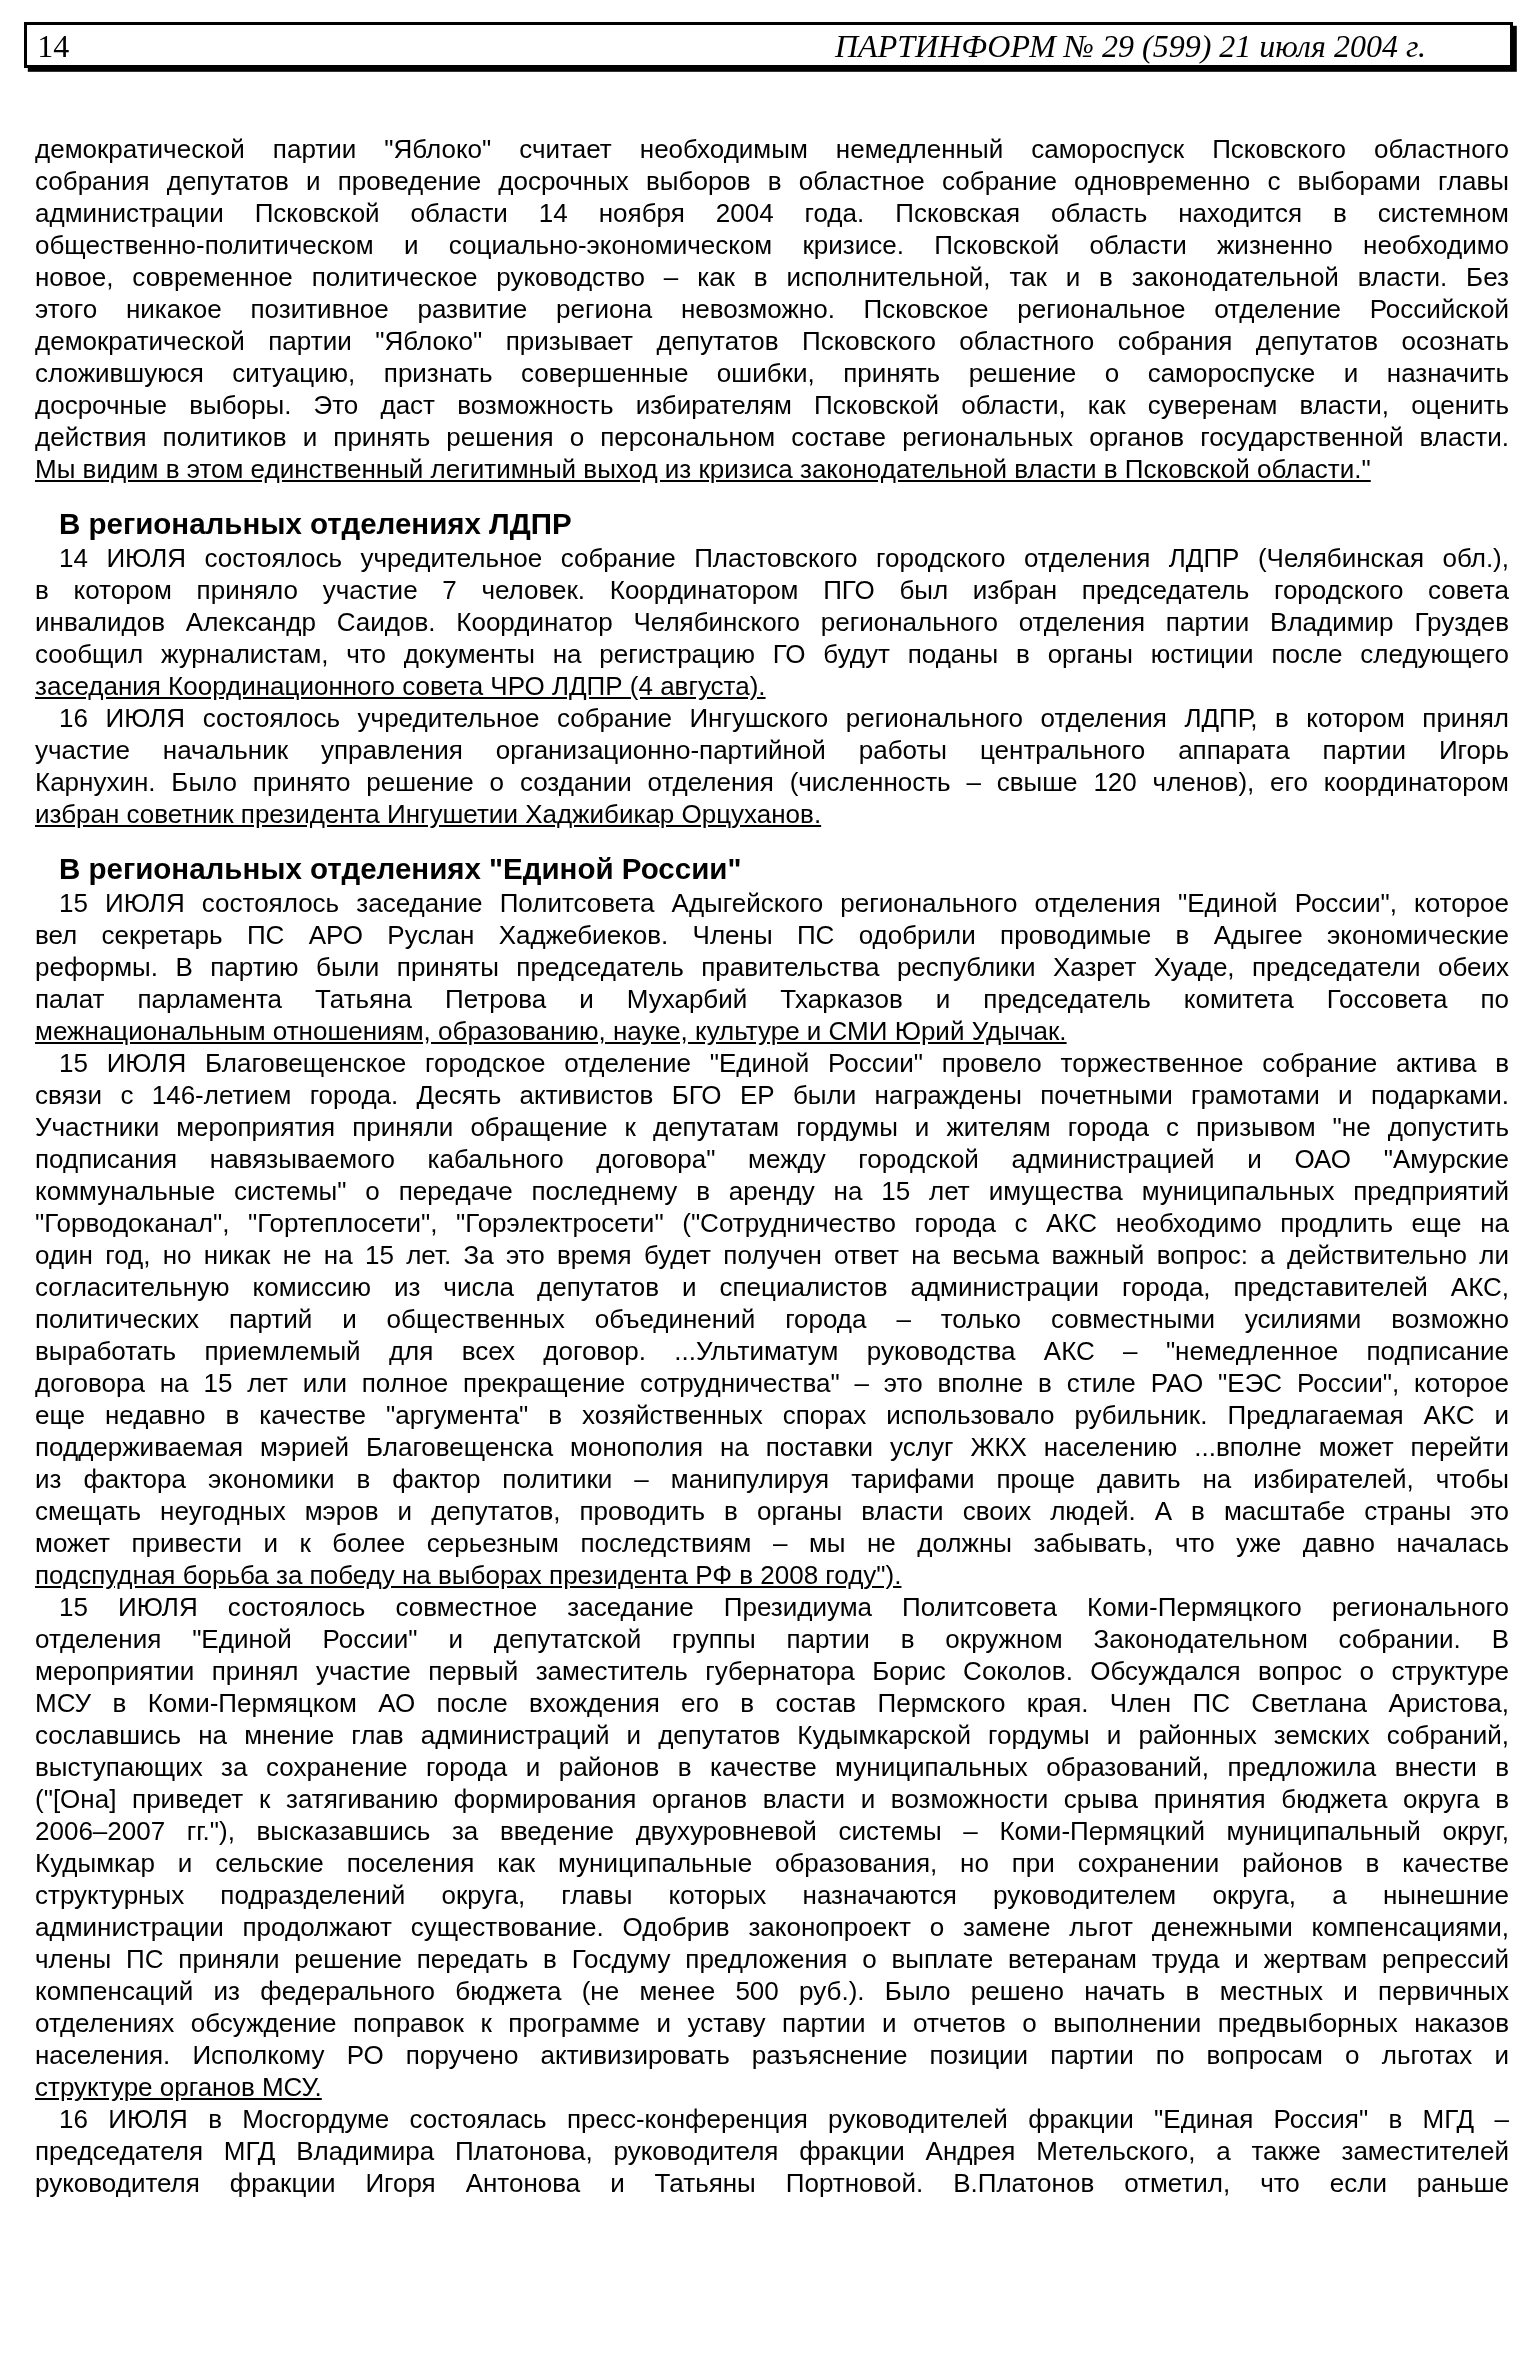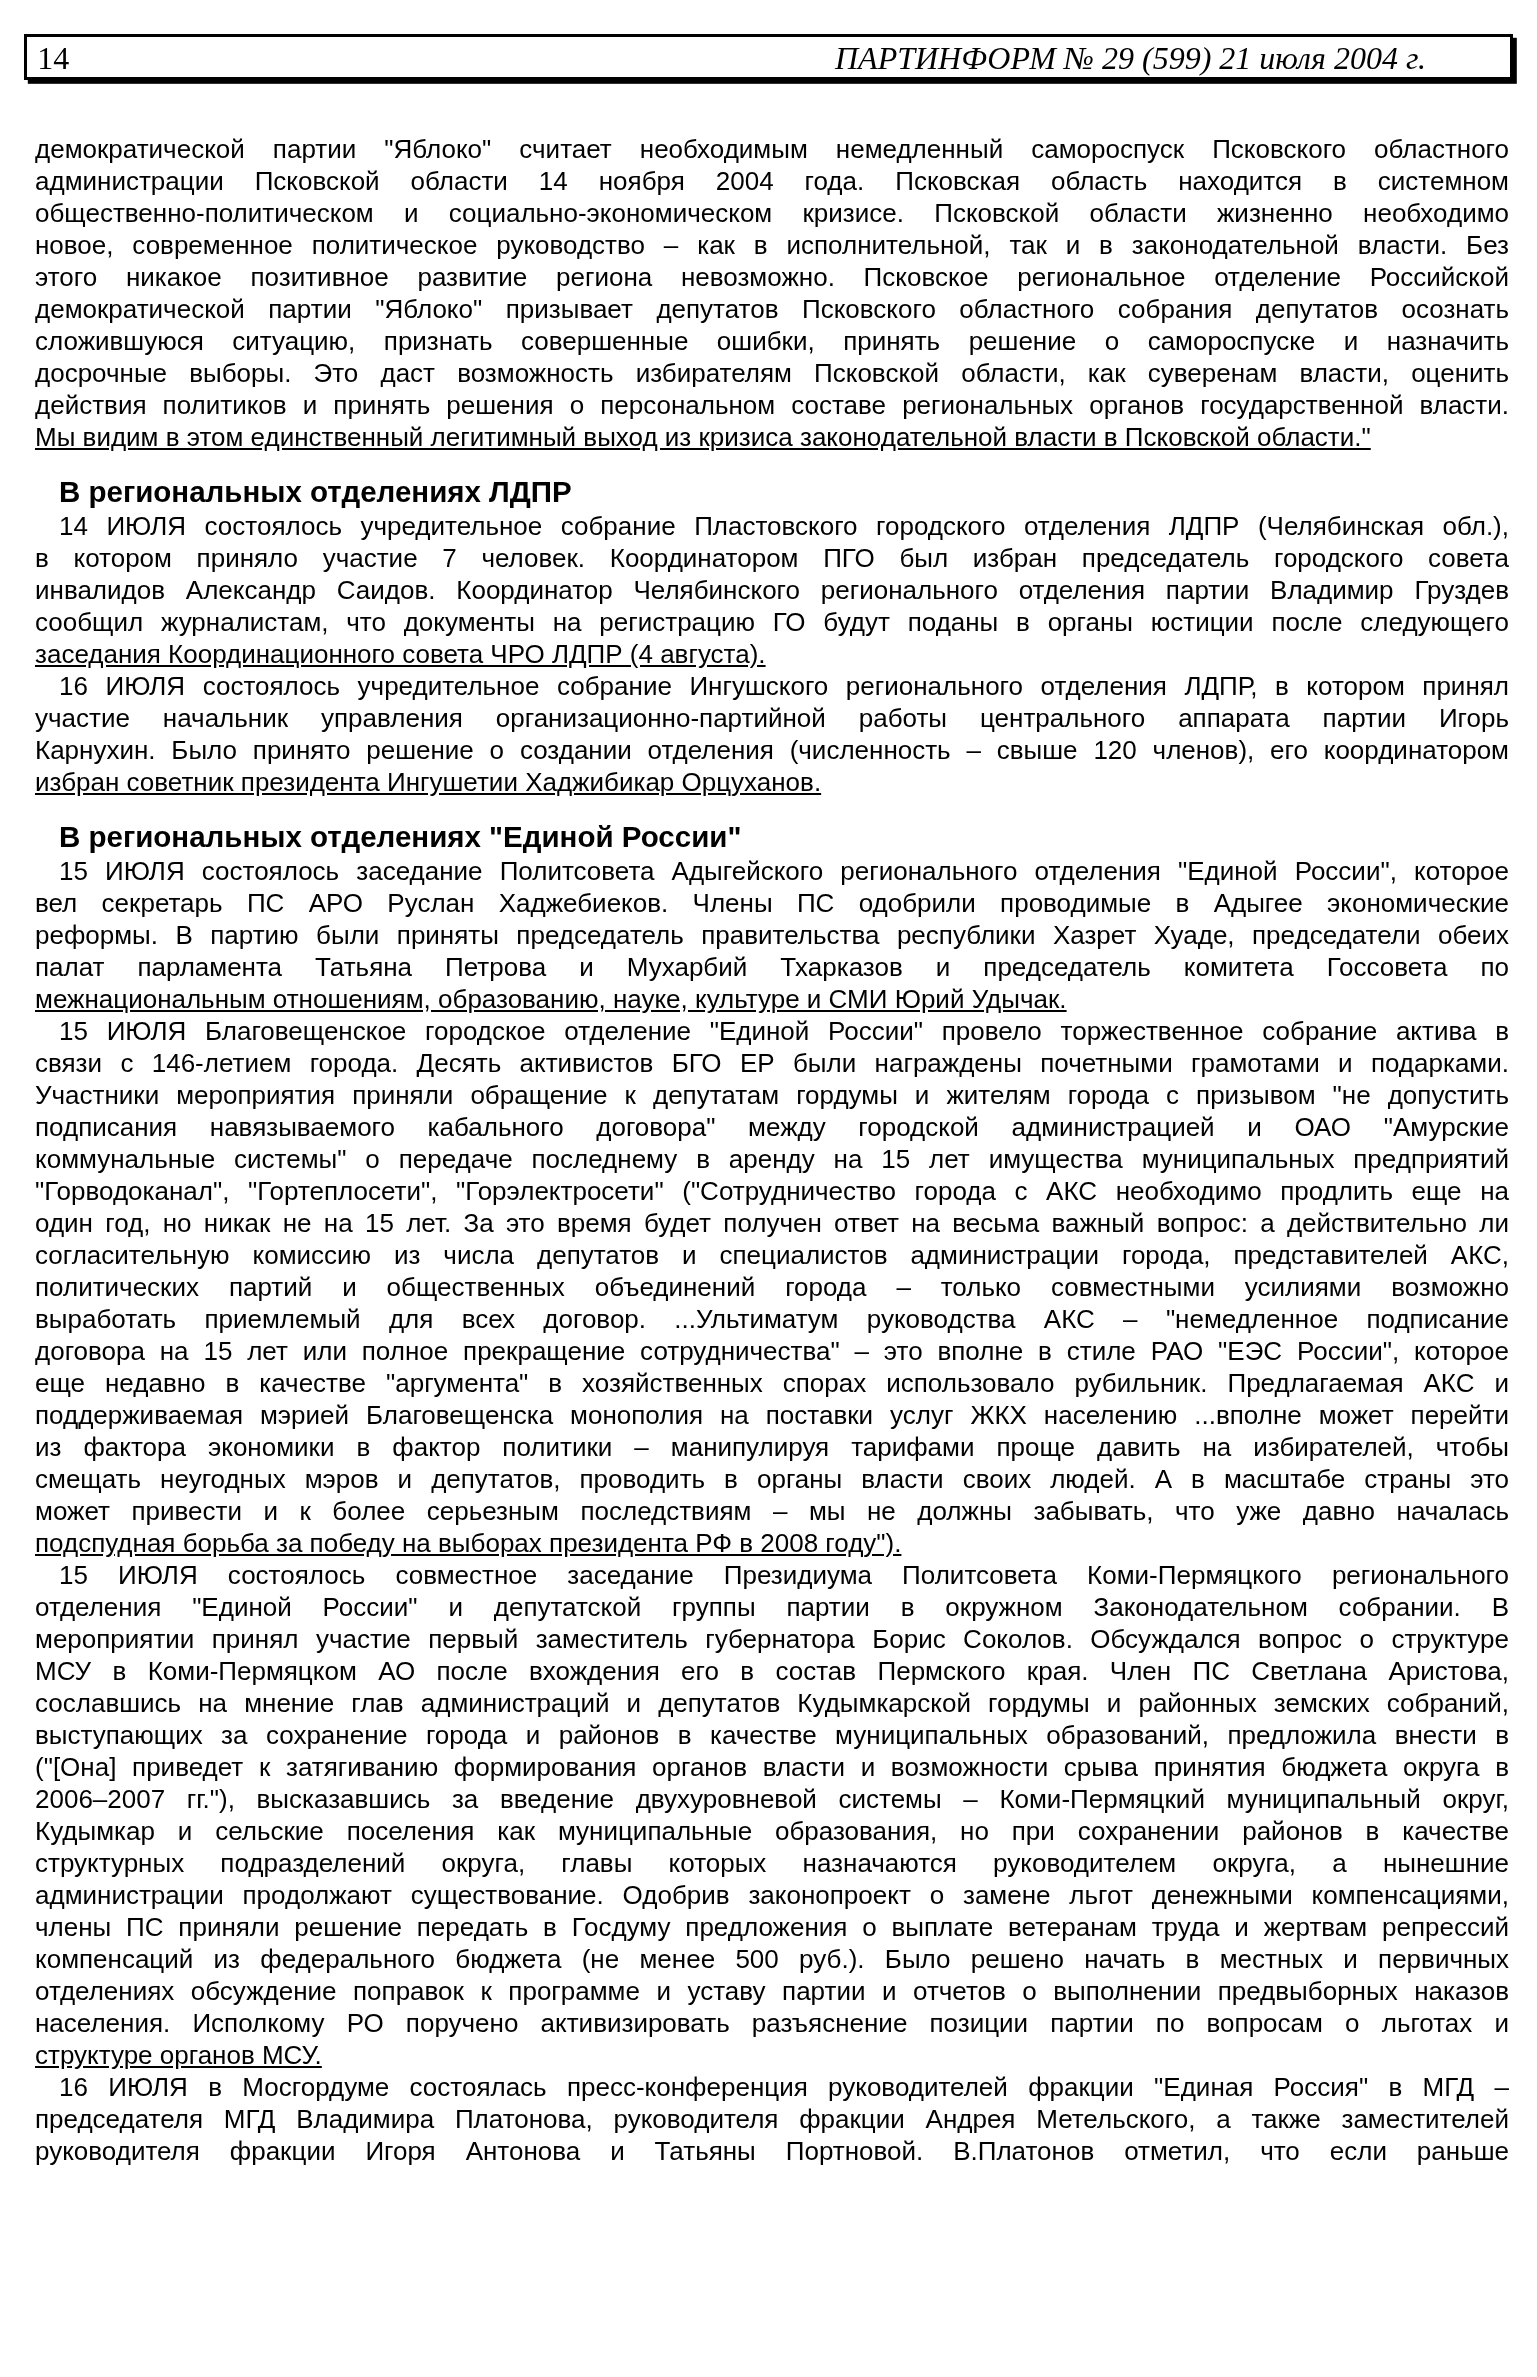--- a/index.html
+++ b/index.html
@@ -1,21 +1,20 @@
 <!DOCTYPE html>
 <html style="font-size:10.2px"><head>
 <meta charset="utf-8">
 <style>
   html, body { margin: 0; padding: 0; background: #ffffff; }
   body { width: 1537px; height: 2377px; position: relative; overflow: hidden; color: #000; }
   .header-box {
     position: absolute; left: 24px; top: 22.4px; width: 1483px; height: 40px;
     border: 3.2px solid #000; background: #fff;
     box-shadow: 3.8px 3.8px 0 #000;
-    margin-top: 12px;
   }
   .page-number {
     position: absolute; left: 10.2px; top: 2.6px;
     font-family: "Liberation Serif", "DejaVu Serif", serif; font-size: 32px; line-height: 36px;
   }
   .publication {
     position: absolute; right: 84px; top: 2.6px;
     font-family: "Liberation Serif", "DejaVu Serif", serif; font-style: italic; font-size: 32px; line-height: 36px;
     white-space: nowrap;
   }
@@ -39,20 +38,21 @@
 <body>
 
 <div class="header-box">
   <span class="page-number">14</span>
   <span class="publication">ПАРТИНФОРМ № 29 (599) 21 июля 2004 г.</span>
 </div>
 
 <div class="article" id="article">
     <div class="paragraph">
       <div class="line">демократической партии "Яблоко" считает необходимым немедленный самороспуск Псковского областного</div>
+      <div class="line">собрания депутатов и проведение досрочных выборов в областное собрание одновременно с выборами главы</div>
       <div class="line">администрации Псковской области 14 ноября 2004 года. Псковская область находится в системном</div>
       <div class="line">общественно-политическом и социально-экономическом кризисе. Псковской области жизненно необходимо</div>
       <div class="line">новое, современное политическое руководство – как в исполнительной, так и в законодательной власти. Без</div>
       <div class="line">этого никакое позитивное развитие региона невозможно. Псковское региональное отделение Российской</div>
       <div class="line">демократической партии "Яблоко" призывает депутатов Псковского областного собрания депутатов осознать</div>
       <div class="line">сложившуюся ситуацию, признать совершенные ошибки, принять решение о самороспуске и назначить</div>
       <div class="line">досрочные выборы. Это даст возможность избирателям Псковской области, как суверенам власти, оценить</div>
       <div class="line">действия политиков и принять решения о персональном составе региональных органов государственной власти.</div>
       <div class="line last">Мы видим в этом единственный легитимный выход из кризиса законодательной власти в Псковской области."</div>
     </div>

